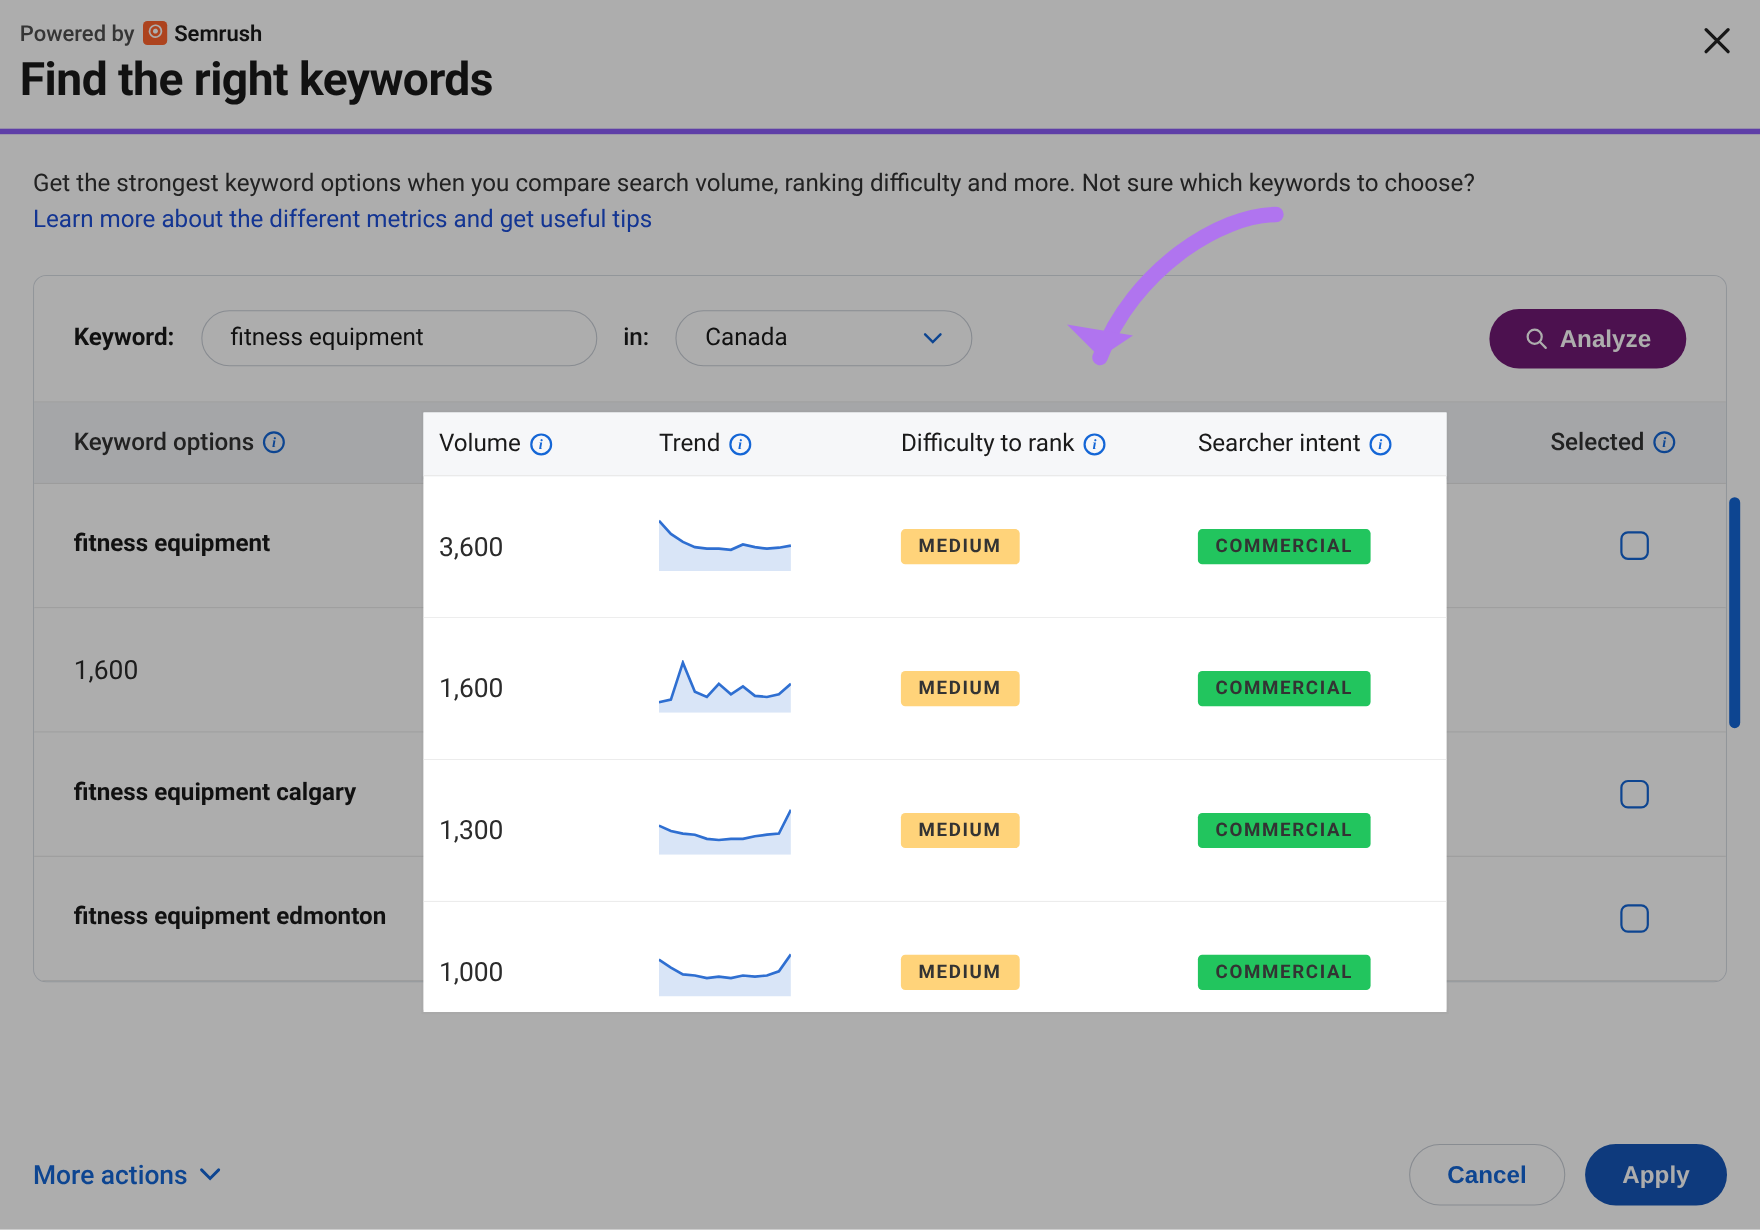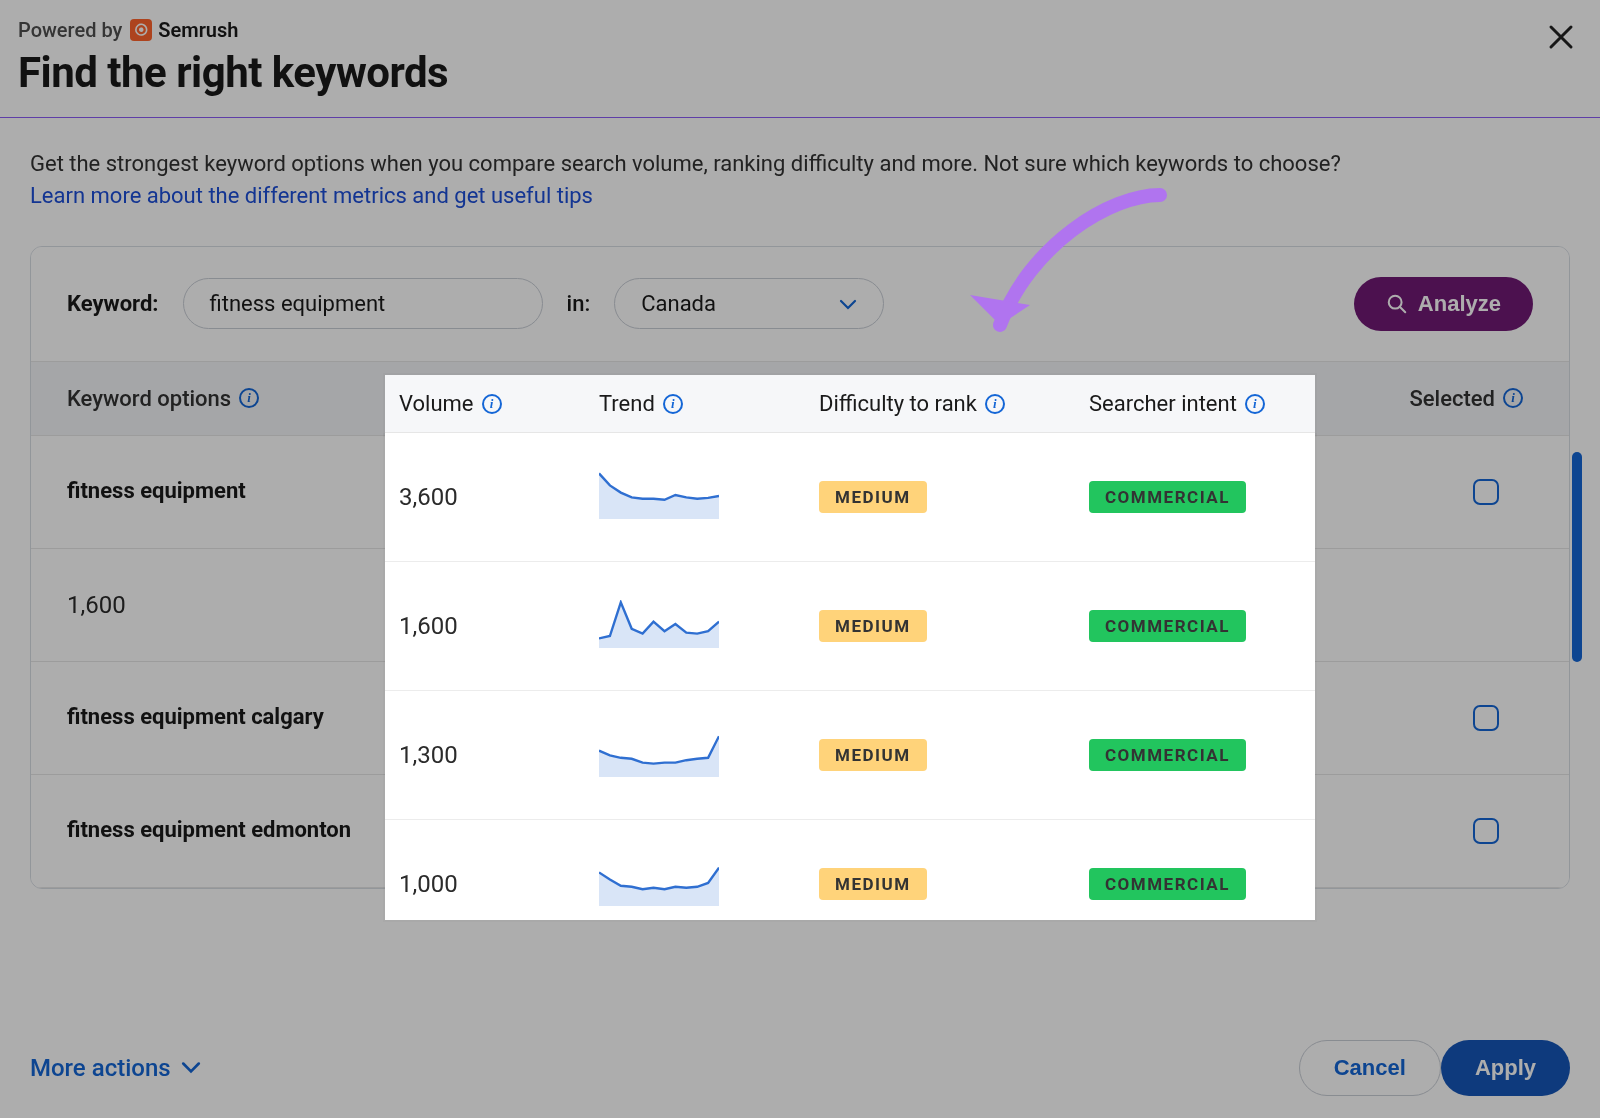--- a/index.html
+++ b/index.html
@@ -1,20 +1,20 @@
 <!DOCTYPE html>
 <html><head>
 <meta charset="utf-8">
 <style>
   * { box-sizing: border-box; margin: 0; padding: 0; }
   html, body { width: 1600px; height: 1118px; font-family: -apple-system, BlinkMacSystemFont, "Segoe UI", Roboto, Arial, sans-serif; color: #1a1a1a; background:#fff; }
   .page { position: relative; width: 1600px; height: 1118px; overflow: hidden; }
   .dim-overlay { position: absolute; inset:0; background: rgba(0,0,0,0.32); pointer-events: none; z-index: 50; }
 
-  .header { padding: 18px 18px 0 18px; border-bottom: 1px solid #8b5cf6; }
+  .header { padding: 18px 18px 0 18px; border-bottom: 5px solid #8b5cf6; }
   .powered { display:flex; align-items:center; gap:8px; font-size:20px; color:#4f4f4f; font-weight:500; }
   .powered .brand { display:inline-flex; align-items:center; gap:6px; color:#1a1a1a; font-weight:600; }
   .brand-logo { width:22px; height:22px; background:#ff642d; border-radius:4px; display:inline-flex; align-items:center; justify-content:center; color:#fff; font-size:14px; font-weight:700; }
   .page-title { font-size:42px; font-weight:700; margin: 6px 0 20px 0; letter-spacing:-0.5px; }
   .close-btn { position:absolute; top:20px; right:22px; width:34px; height:34px; display:flex; align-items:center; justify-content:center; cursor:pointer; }
   .close-btn svg { width:30px; height:30px; }
 
   .body { padding: 30px 30px 0 30px; }
   .intro { font-size:22px; color:#333; line-height:1.45; }
   .intro a { color:#1d4ed8; text-decoration:none; }
@@ -45,21 +45,21 @@
   .badge { display:inline-block; padding:6px 16px; font-size:17px; font-weight:700; letter-spacing:1.5px; border-radius:4px; }
   .badge.medium { background:#ffd37a; color:#333; }
   .badge.commercial { background:#22c55e; color:#333; }
   .sel-cell { justify-self:end; padding-right:34px; }
   .checkbox { width:26px; height:26px; border:2.5px solid #1466d6; border-radius:7px; cursor:pointer; background:#fff; }
 
   .scroll-thumb { position:absolute; right:18px; top:452px; width:10px; height:210px; background:#1466d6; border-radius:6px; }
 
   .footer { position:absolute; left:0; right:0; bottom:0; padding: 0 30px 22px 30px; background:#fff; display:flex; align-items:center; }
   .more { color:#1466d6; font-size:24px; font-weight:500; display:flex; align-items:center; gap:10px; cursor:pointer;}
-  .footer-right { margin-left:auto; display:flex; }
+  .footer-right { margin-left:auto; display:flex; gap:18px; }
   .btn-outline, .btn-primary { border-radius:999px; padding:14px 34px; font-size:22px; font-weight:600; cursor:pointer; }
   .btn-outline { background:#fff; color:#1466d6; border:1.5px solid #c9ced6; }
   .btn-primary { background:#1656b8; color:#fff; border:none; }
 
   
   .cutout { position:absolute; z-index:60; background:#fff; box-shadow: 0 0 0 2px rgba(0,0,0,0.02); pointer-events:none; }
   .cut-head { left:385px; top:375px; width:930px; height:60px; background:#f6f7f9; }
   .cut-body { left:385px; top:435px; width:930px; height:485px; }
 
   .arrow { position:absolute; z-index:70; left:960px; top:185px; pointer-events:none; }

